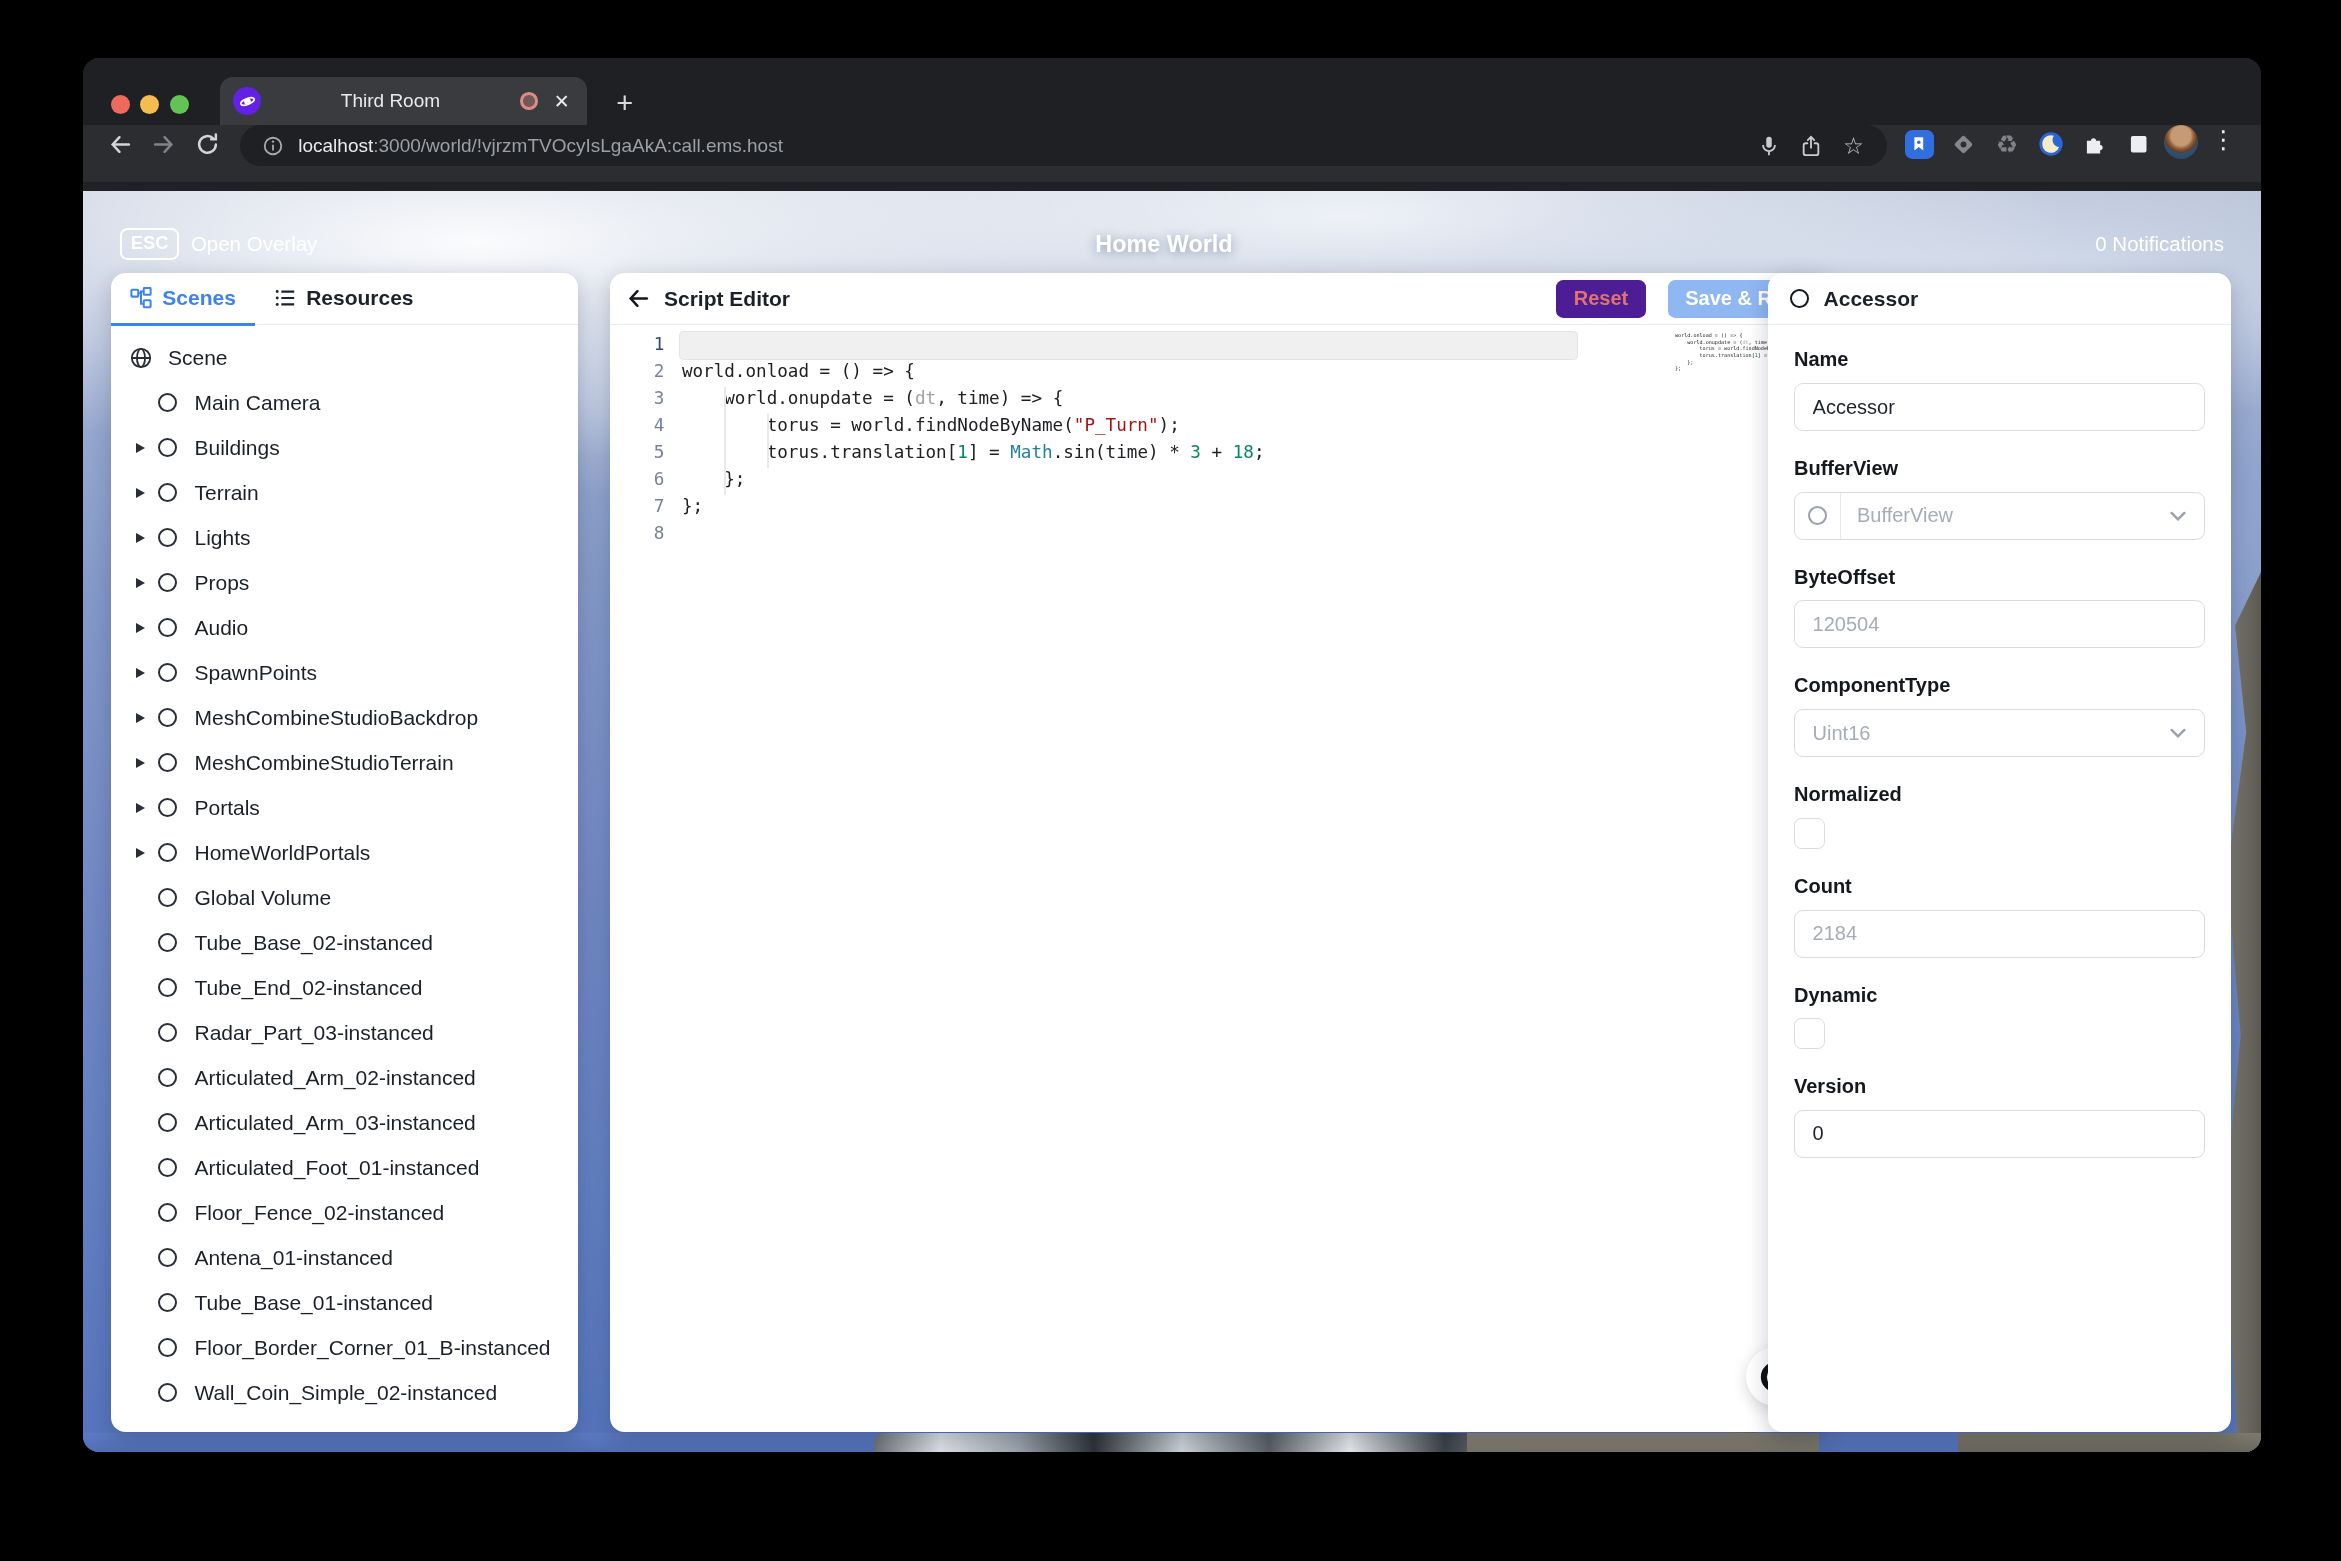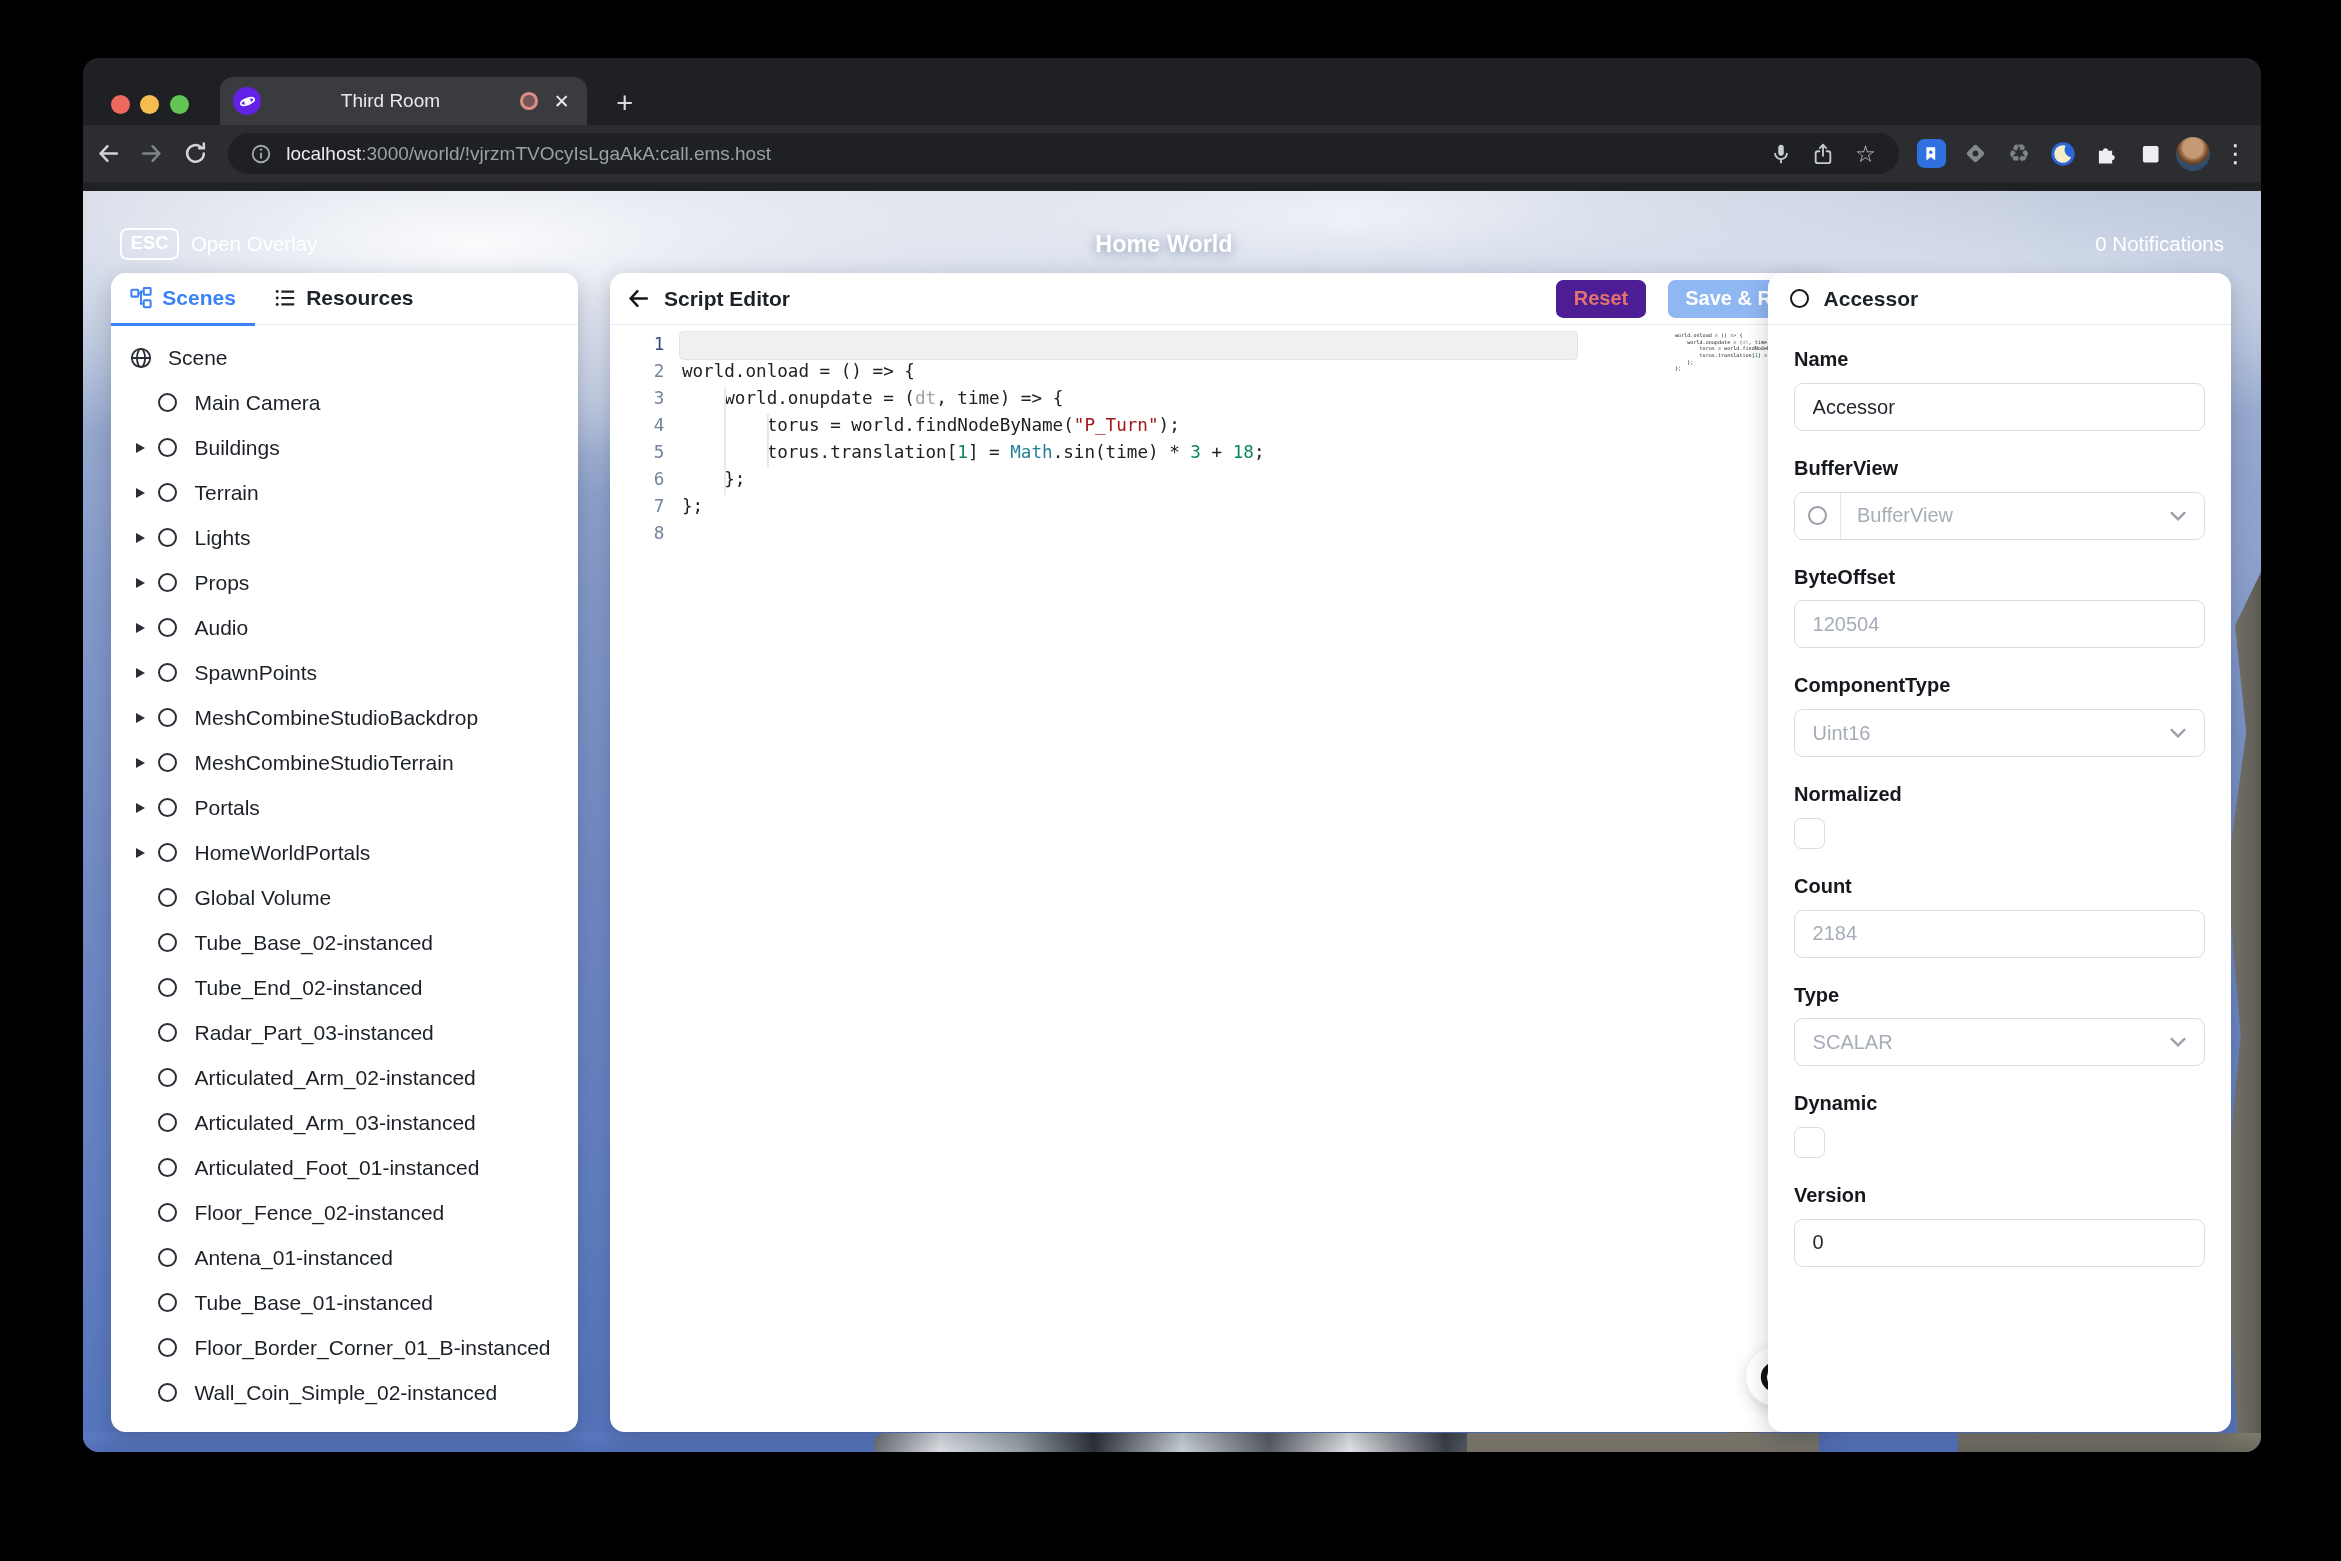--- a/index.html
+++ b/index.html
@@ -12,21 +12,21 @@
   .lights{position:absolute;left:28px;top:37px;display:flex;gap:10.3px;}
   .light{width:19px;height:19px;border-radius:50%;}
   .light.r{background:#ee6a5f}.light.y{background:#f5bd4f}.light.g{background:#61c454}
   .tab{margin-left:137px;width:341px;height:48px;background:#3a3b3f;border-radius:13px 13px 0 0;
     display:flex;align-items:center;padding:0 13px;gap:11.7px;}
   .favicon{width:28px;height:28px;border-radius:50%;background:#6222e6;flex:none;display:flex;align-items:center;justify-content:center;}
   .tab-title{color:#e8eaed;font-size:19px;flex:1;white-space:nowrap;overflow:hidden;}
   .recdot{width:11.7px;height:11.7px;border:3.7px solid #dd8b85;border-radius:50%;background:rgba(221,139,133,.35);flex:none;}
   .tab-close{color:#e8eaed;font-size:19px;padding:0 4.4px;flex:none;}
   .newtab{color:#d8dadd;font-size:29px;line-height:29px;margin:0 0 7.3px 20.5px;padding:0 8.8px;}
-  .urlrow{height:57px;background:#2c2d31;display:flex;align-items:center;padding:0 6px;gap:5.9px;}
+  .urlrow{height:57px;background:#2c2d31;display:flex;padding:0 18px;gap:5.9px;}
   .navbtn{width:38px;height:38px;display:flex;align-items:center;justify-content:center;flex:none;}
   .omnibox{flex:1;height:41px;background:#1f2023;border-radius:20.5px;margin:0 7.3px;display:flex;align-items:center;padding:0 16px;gap:7.3px;min-width:0;}
   .url{font-size:19px;white-space:nowrap;overflow:hidden;flex:1;min-width:0;}
   .url .host{color:#e9ebee}.url .rest{color:#9aa0a6}
   .boxicon{width:35px;height:35px;display:flex;align-items:center;justify-content:center;flex:none;}
   .star{color:#c6c9cd;font-size:23.4px;}
   .ext{width:38px;height:38px;display:flex;align-items:center;justify-content:center;flex:none;}
   .onepass{width:29px;height:29px;border-radius:7.3px;background:#2f6fe0;display:flex;align-items:center;justify-content:center;}
   .recycle{color:#7f8287;font-size:25px;}
   .avatar{width:34px;height:34px;border-radius:50%;flex:none;
@@ -552,31 +552,20 @@
 
   <div class="field">
     <div class="field-label">Count</div>
     <div class="field-ctl">
   <div class="input">
                 <span class="val muted">2184</span>
               </div>
 </div>
   </div>
 
-  <div class="field">
-    <div class="field-label">Type</div>
-    <div class="field-ctl">
-  <div class="select">
-    <span class="val muted">SCALAR</span>
-    <svg class="chev" width="16" height="10.3" viewBox="0 0 20 12">
-                  <path d="M2 2 L10 10 L18 2" fill="none" stroke="#9ba1ab" stroke-width="3" stroke-linecap="round"></path>
-                </svg>
-  </div>
-</div>
-  </div>
 
   <div class="field">
     <div class="field-label">Dynamic</div>
     <div class="field-ctl">
   <span class="checkbox"></span>
 </div>
   </div>
 
   <div class="field">
     <div class="field-label">Version</div>

